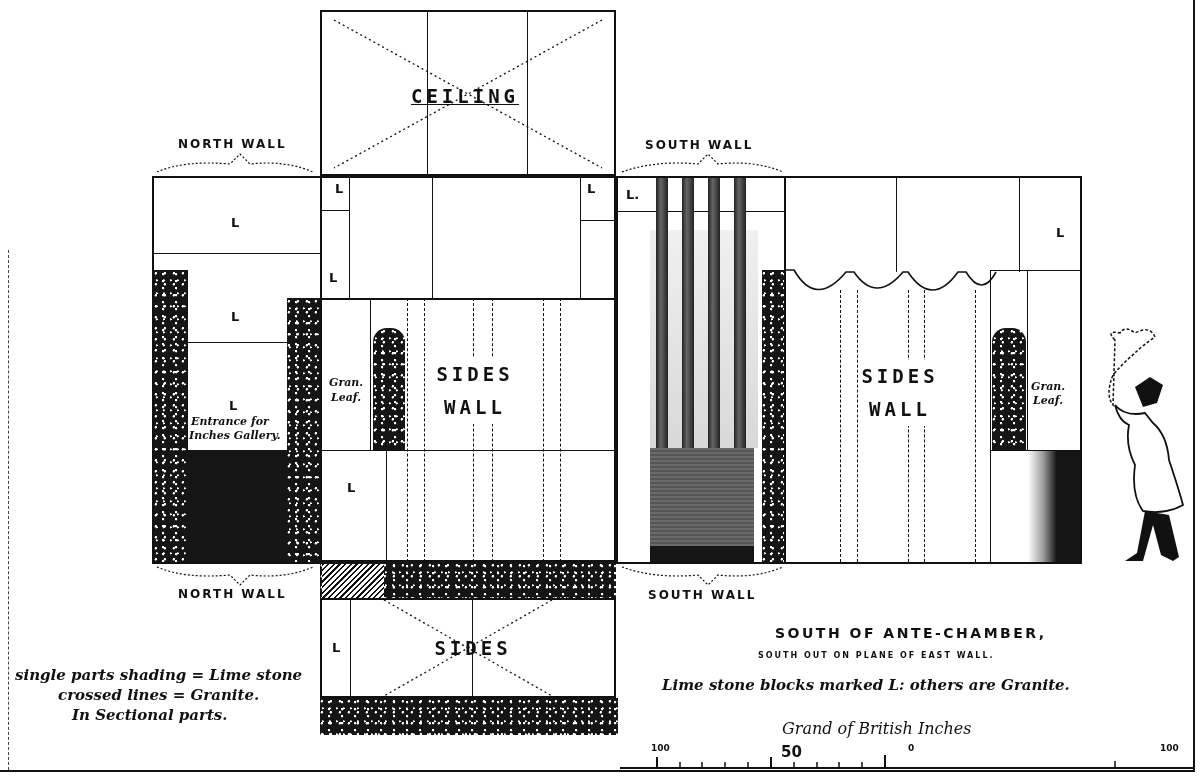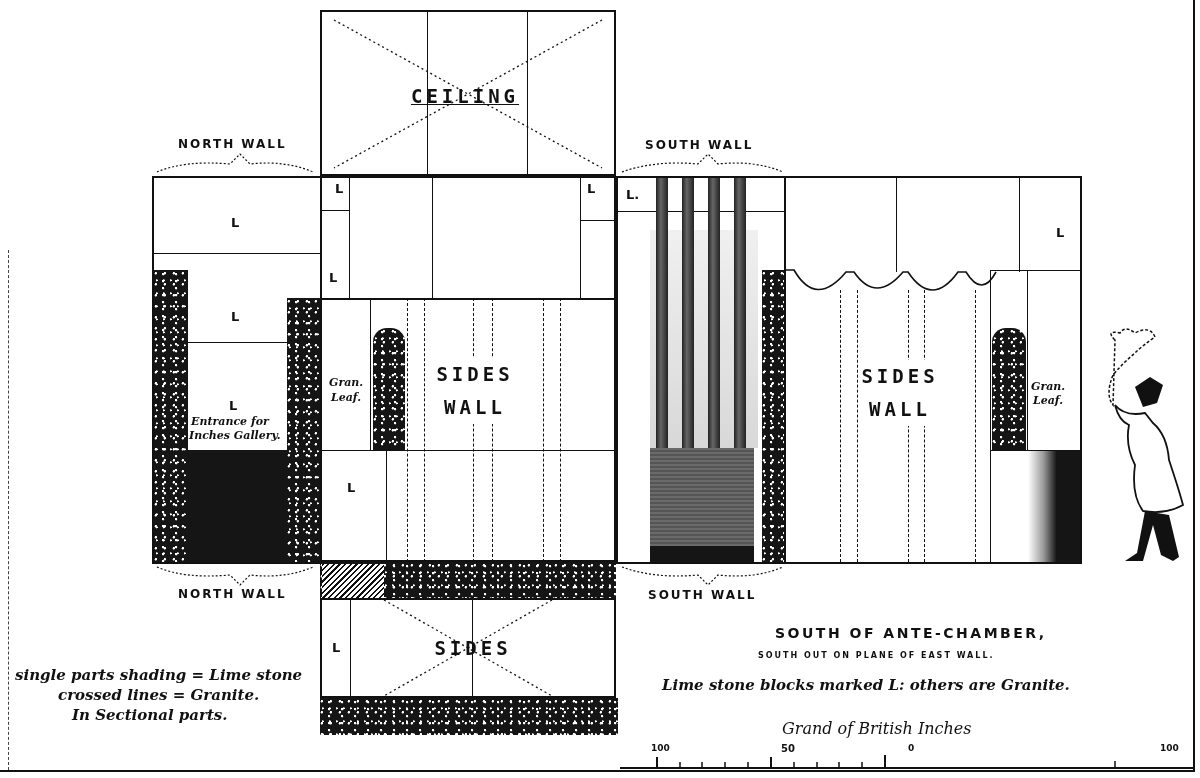--- a/index.html
+++ b/index.html
@@ -154,21 +154,21 @@
 <div class="script" style="left:72px; top:666px; font-size:15px;margin-top:40px;">In Sectional parts.</div>
 <div class="script" style="left:15px; top:666px; font-size:15px;">single parts shading = Lime stone</div>
 <div class="script" style="left:58px; top:686px; font-size:15px;">crossed lines = Granite.</div>
 
 <div class="label-caps" style="left:775px; top:625px; font-size:14px; letter-spacing:2.5px;">SOUTH OF ANTE-CHAMBER,</div>
 <div class="label-caps" style="left:758px; top:651px; font-size:8px; letter-spacing:2px;">SOUTH OUT ON PLANE OF EAST WALL.</div>
 <div class="script" style="left:662px; top:676px; font-size:15px;">Lime stone blocks marked L: others are Granite.</div>
 
 <div class="script" style="left:782px; top:719px; font-size:16px; font-weight:normal;">Grand of British Inches</div>
 <div class="label-caps" style="left:651px; top:743px; font-size:9px; letter-spacing:0;">100</div>
-<div class="label-caps" style="left:781px; top:743px; font-size:10px; letter-spacing:0;">50</div>
+<div class="label-caps" style="left:781px; top:743px; font-size:15px; letter-spacing:0;">50</div>
 <div class="label-caps" style="left:908px; top:743px; font-size:9px; letter-spacing:0;">0</div>
 <div class="label-caps" style="left:1160px; top:743px; font-size:9px; letter-spacing:0;">100</div>
 <svg style="left:620px; top:755px;" width="575" height="16">
   <line x1="0" y1="13" x2="575" y2="13" stroke="#111" stroke-width="2"></line>
   <line x1="37" y1="2" x2="37" y2="13" stroke="#111" stroke-width="2"></line>
   <line x1="60" y1="7" x2="60" y2="13" stroke="#111" stroke-width="1.5"></line>
   <line x1="82" y1="7" x2="82" y2="13" stroke="#111" stroke-width="1.5"></line>
   <line x1="105" y1="7" x2="105" y2="13" stroke="#111" stroke-width="1.5"></line>
   <line x1="128" y1="7" x2="128" y2="13" stroke="#111" stroke-width="1.5"></line>
   <line x1="151" y1="2" x2="151" y2="13" stroke="#111" stroke-width="2"></line>

